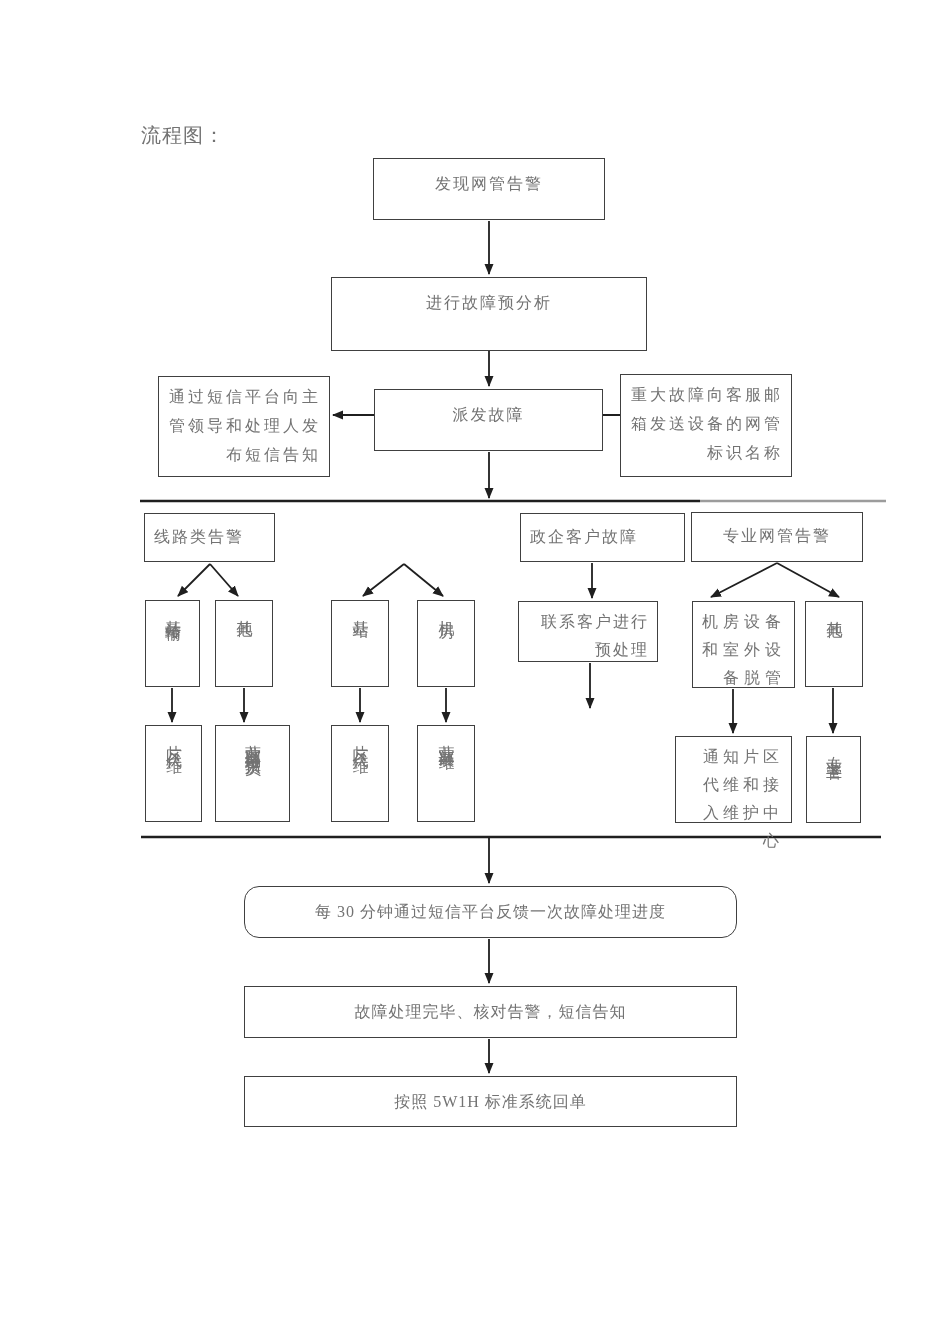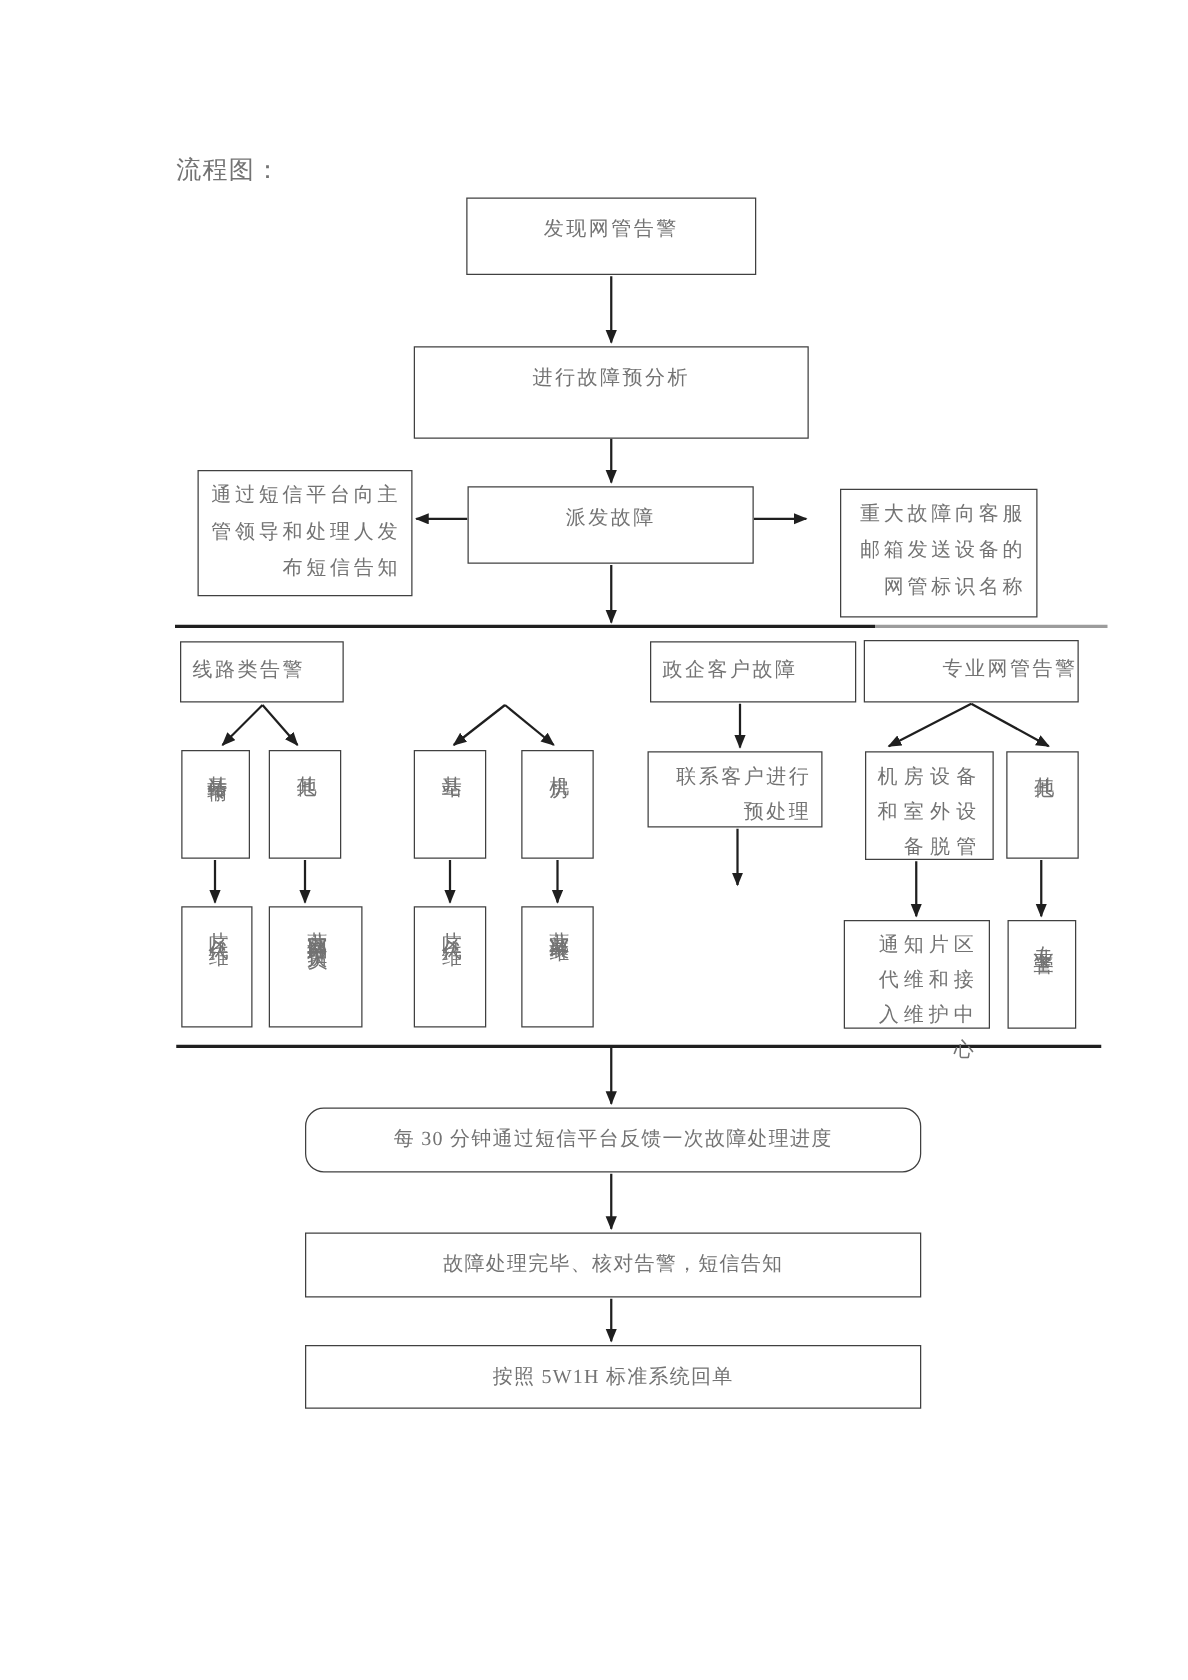--- a/index.html
+++ b/index.html
@@ -10,21 +10,21 @@
   #arrows{position:absolute;left:0;top:0;width:950px;height:1344px;}
   #arrows line{stroke:#1f1f1f;stroke-width:1.8;}
   #arrows line.sep{stroke-width:2.6;}
   #arrows line.sep.gray{stroke:#9c9c9c;}
   .box{
     position:absolute;box-sizing:border-box;background:#ffffff;
     border:1.6px solid #404040;font-size:16px;line-height:1.75;
   }
   .ctr{text-align:center;letter-spacing:2px;padding-top:11px;}
   .hd{letter-spacing:2px;padding:9px 0 0 9px;}
-  .hd.c{text-align:right;padding-left:0;}
+  .hd.c{text-align:center;padding-left:0;}
   .ml{padding:6px 8px;word-break:break-all;text-align:right;}
   .ls2{letter-spacing:2px;} .ls3{letter-spacing:3px;} .ls4{letter-spacing:4px;} .ls5{letter-spacing:5px;}
   .vbox{display:flex;justify-content:center;padding-top:6px;}
   .vtext{writing-mode:vertical-rl;letter-spacing:2px;line-height:1.55;}
   #doc-title{position:absolute;left:141px;top:122px;font-size:20px;letter-spacing:1px;}
 </style>
 </head>
 <body>
 
 <div id="page">
@@ -98,21 +98,21 @@
   <div id="doc-title">流程图：</div>
 
   <div class="box ctr" style="left:373px;top:158px;width:232px;height:62px;">发现网管告警</div>
 
   <div class="box ctr" style="left:331px;top:277px;width:316px;height:74px;">进行故障预分析</div>
 
   <div class="box ctr" style="left:374px;top:389px;width:229px;height:62px;">派发故障</div>
 
   <div class="box ml ls3" style="left:158px;top:376px;width:172px;height:101px;line-height:1.8;">通过短信平台向主管领导和处理人发布短信告知</div>
 
-  <div class="box ml ls3" style="left:672px;top:374px;width:158px;height:103px;line-height:1.8;margin-top:17px;">重大故障向客服邮箱发送设备的网管标识名称</div>
+  <div class="box ml ls3" style="left:620px;top:374px;width:172px;height:103px;line-height:1.8;">重大故障向客服邮箱发送设备的网管标识名称</div>
 
   <div class="box hd" style="left:144px;top:513px;width:131px;height:49px;">线路类告警</div>
   <div class="box hd" style="left:520px;top:513px;width:165px;height:49px;">政企客户故障</div>
   <div class="box hd c" style="left:691px;top:512px;width:172px;height:50px;">专业网管告警</div>
 
   <div class="box vbox" style="left:145px;top:600px;width:55px;height:87px;">
     <span class="vtext">基站传输</span>
   </div>
   <div class="box vbox" style="left:215px;top:600px;width:58px;height:87px;">
     <span class="vtext">其他</span>

